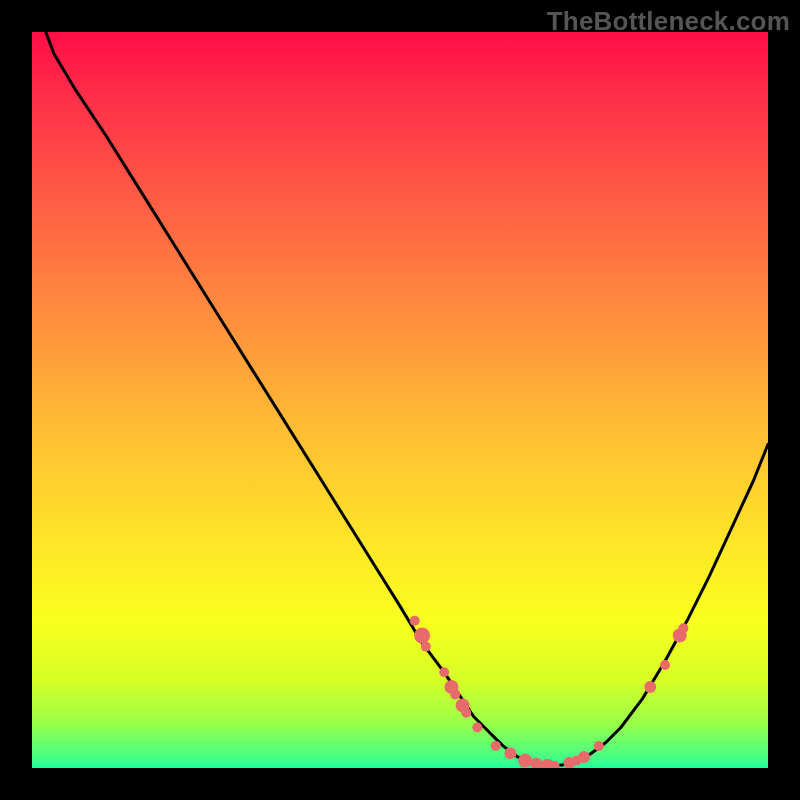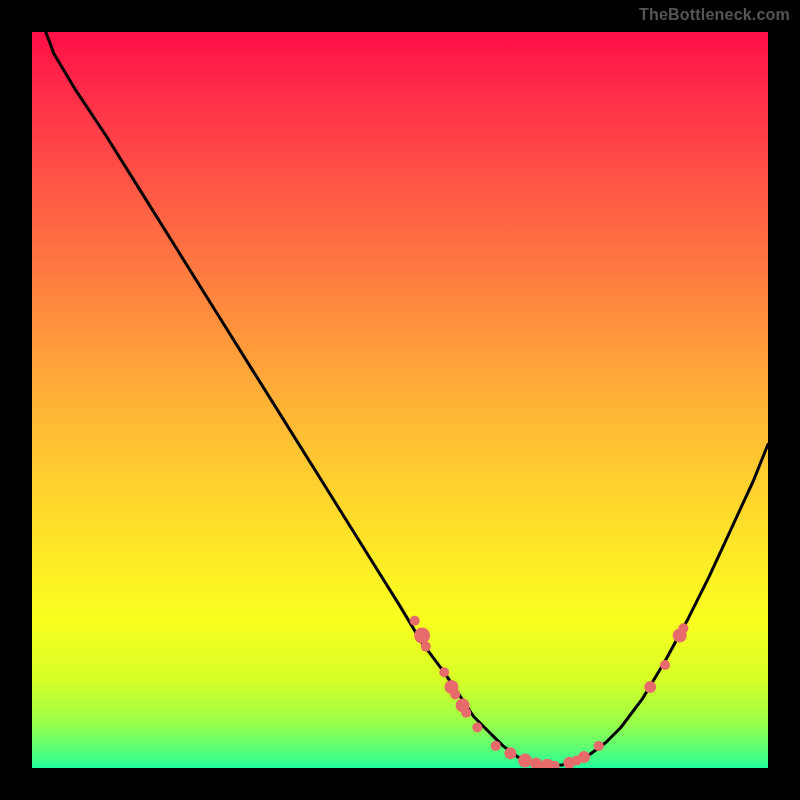--- a/index.html
+++ b/index.html
@@ -40,21 +40,21 @@
       #98ff49 94%,
       #3cff8b 99%,
       #1effa0 100%
     );
   }
   .watermark {
     position: absolute;
     top: 6px;
     right: 10px;
     font-family: Arial, Helvetica, sans-serif;
-    font-size: 16px;
+    font-size: 26px;
     font-weight: bold;
     color: #555555;
     letter-spacing: 0.2px;
   }
   svg.curve {
     position: absolute;
     left: 0;
     top: 0;
     width: 100%;
     height: 100%;

